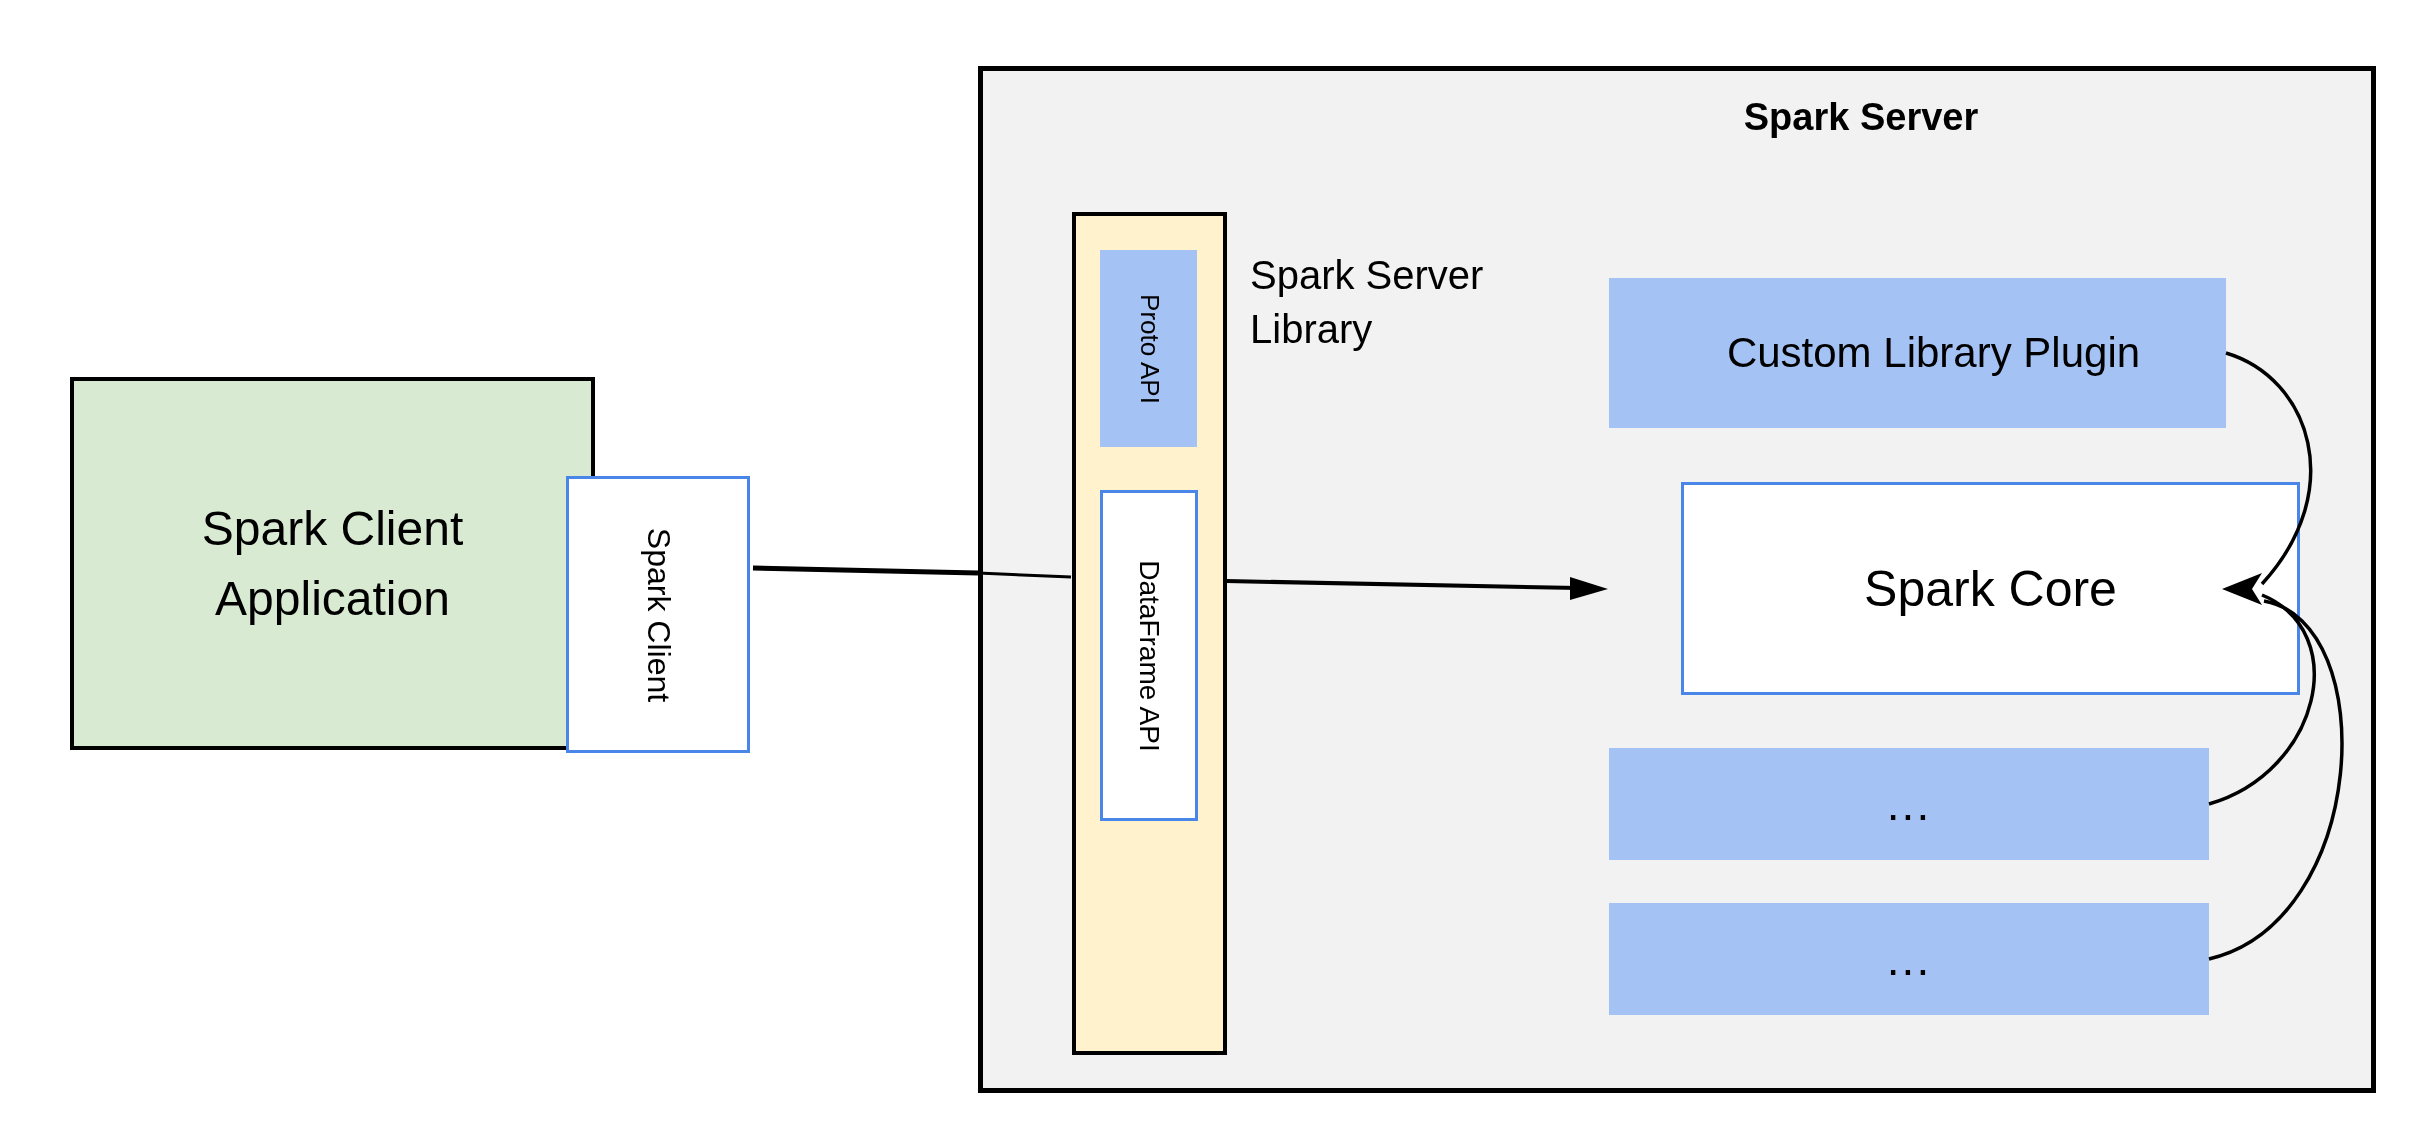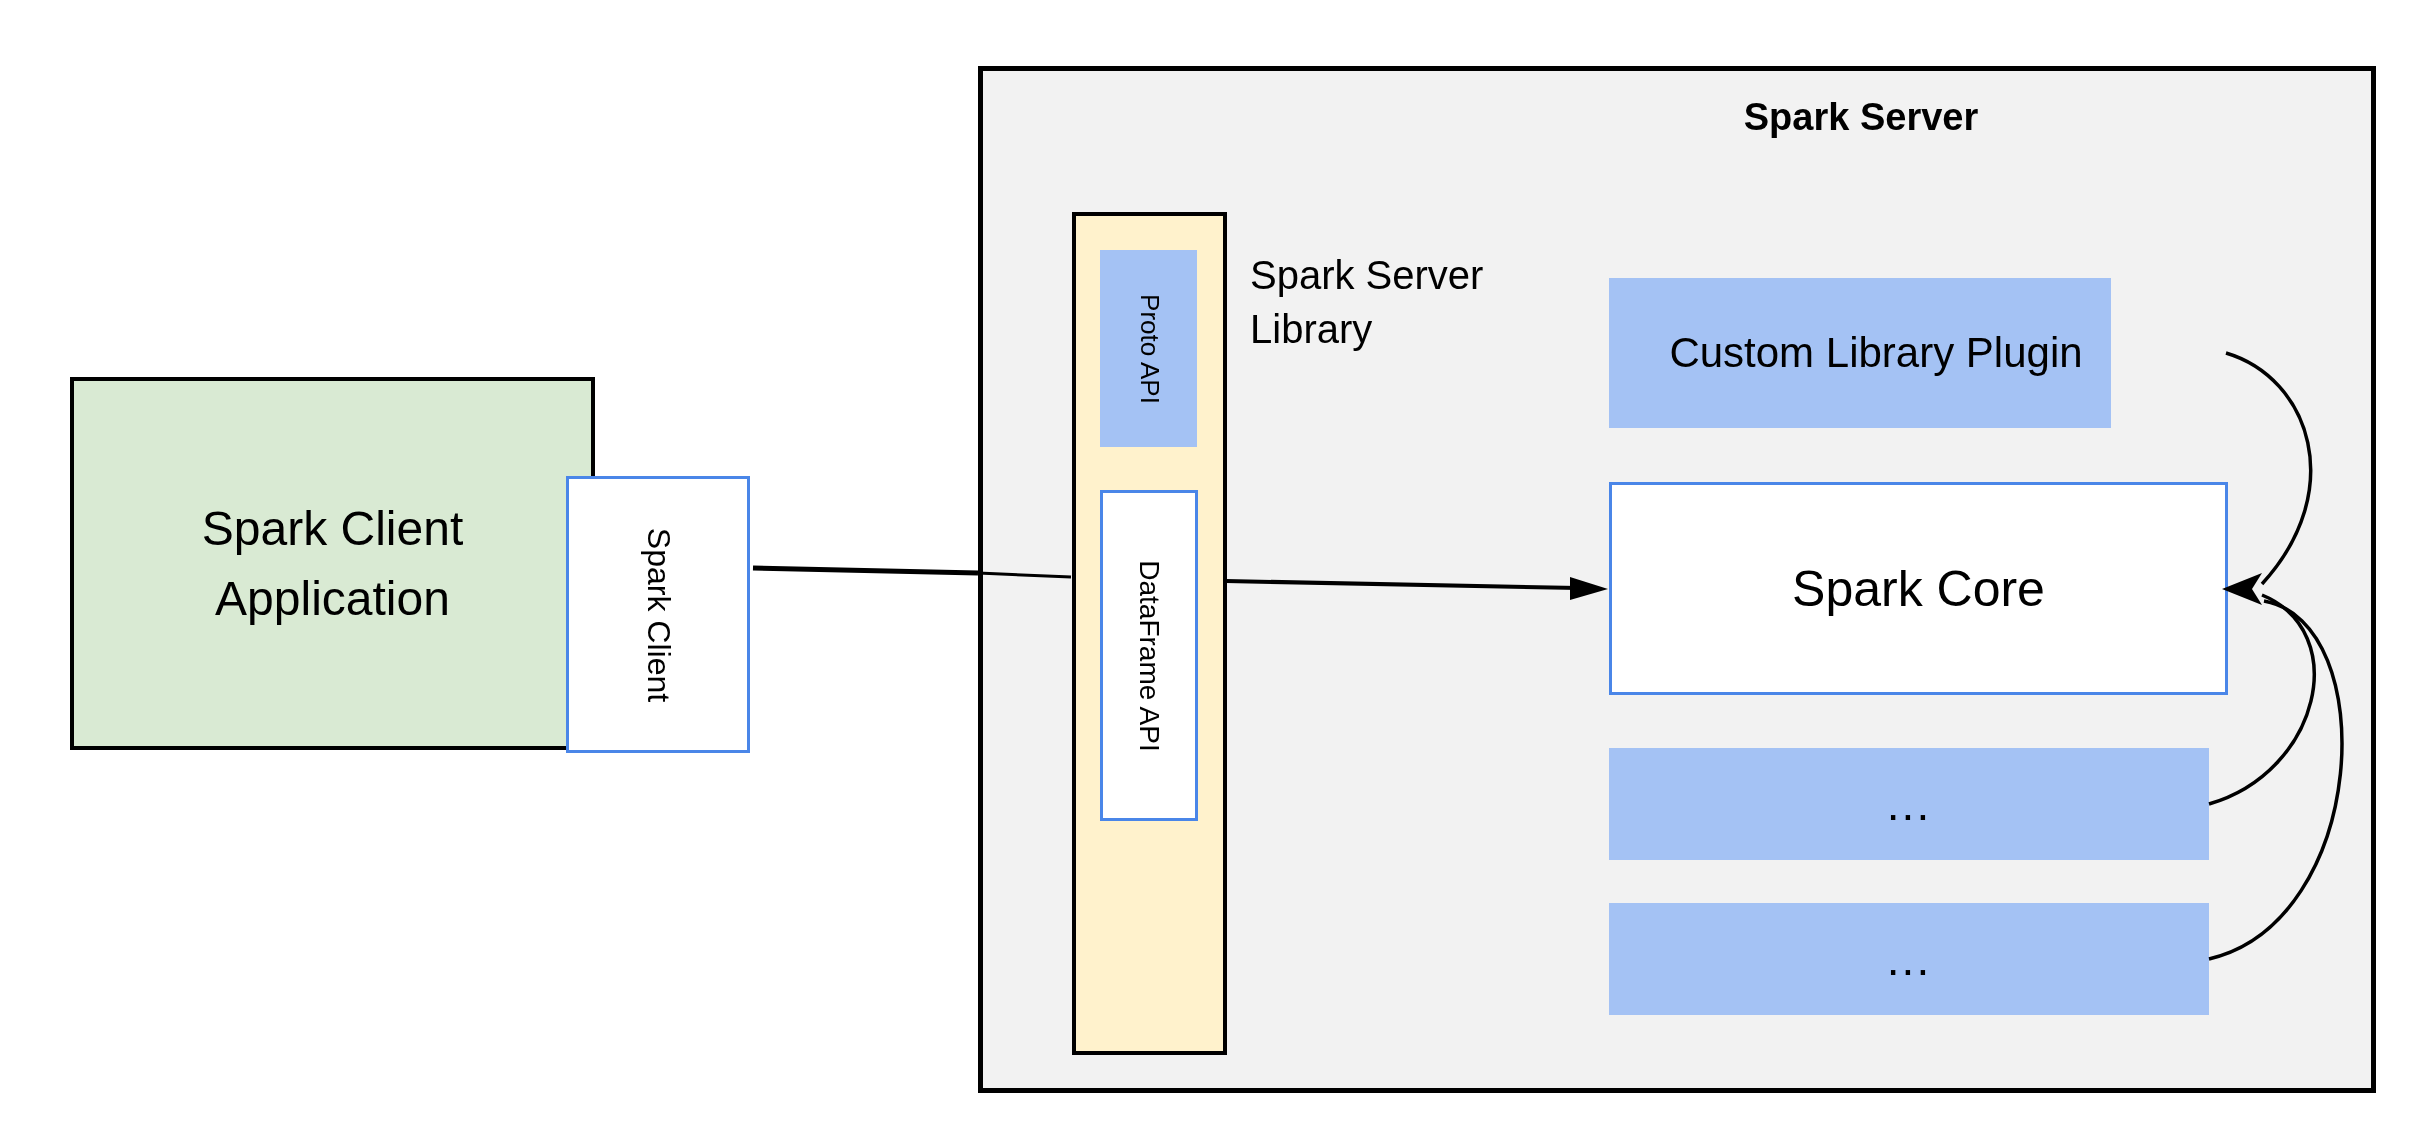--- a/index.html
+++ b/index.html
@@ -27,23 +27,23 @@
   .dataframe-api .vlabel{font-size:28px;}
 
   
   .server-box{left:978px;top:66px;width:1398px;height:1027px;background:var(--gray-fill);border:5px solid var(--ink);z-index:0;}
   .connect-label{position:absolute;left:1003px;top:76px;width:320px;text-align:center;font-size:40px;z-index:2;}
   .server-title{position:absolute;left:1711px;top:96px;width:300px;text-align:center;font-size:38px;font-weight:700;z-index:2;}
   .cream-box{left:1072px;top:212px;width:155px;height:843px;background:var(--cream-fill);border:4px solid var(--ink);z-index:1;}
   .proto-api{left:1100px;top:250px;width:97px;height:197px;background:var(--blue-fill);z-index:2;}
   .dataframe-api{left:1100px;top:490px;width:98px;height:331px;background:#fff;border:3px solid var(--blue-border);z-index:2;}
   .server-library-label{position:absolute;left:1250px;top:248px;text-align:left;font-size:40px;line-height:1.35;z-index:2;}
-  .plugin-box{left:1609px;top:278px;width:502px;height:150px;background:var(--blue-fill);z-index:1;padding-left:32px;}
+  .plugin-box{left:1609px;top:278px;width:617px;height:150px;background:var(--blue-fill);z-index:1;padding-left:32px;}
   .plugin-box .label{font-size:42px;}
-  .core-box{left:1609px;top:482px;width:619px;height:213px;background:#fff;border:3px solid var(--blue-border);z-index:1;}
+  .core-box{left:1681px;top:482px;width:619px;height:213px;background:#fff;border:3px solid var(--blue-border);z-index:1;}
   .core-box .label{font-size:50px;}
   .ellipsis-box{background:var(--blue-fill);z-index:1;}
   .ellipsis-box .label{font-size:46px;letter-spacing:2px;}
   .ellipsis-1{left:1609px;top:748px;width:600px;height:112px;}
   .ellipsis-2{left:1609px;top:903px;width:600px;height:112px;}
 
   .arrows{position:absolute;left:0;top:0;z-index:4;pointer-events:none;}
 </style>
 </head>
 <body>

